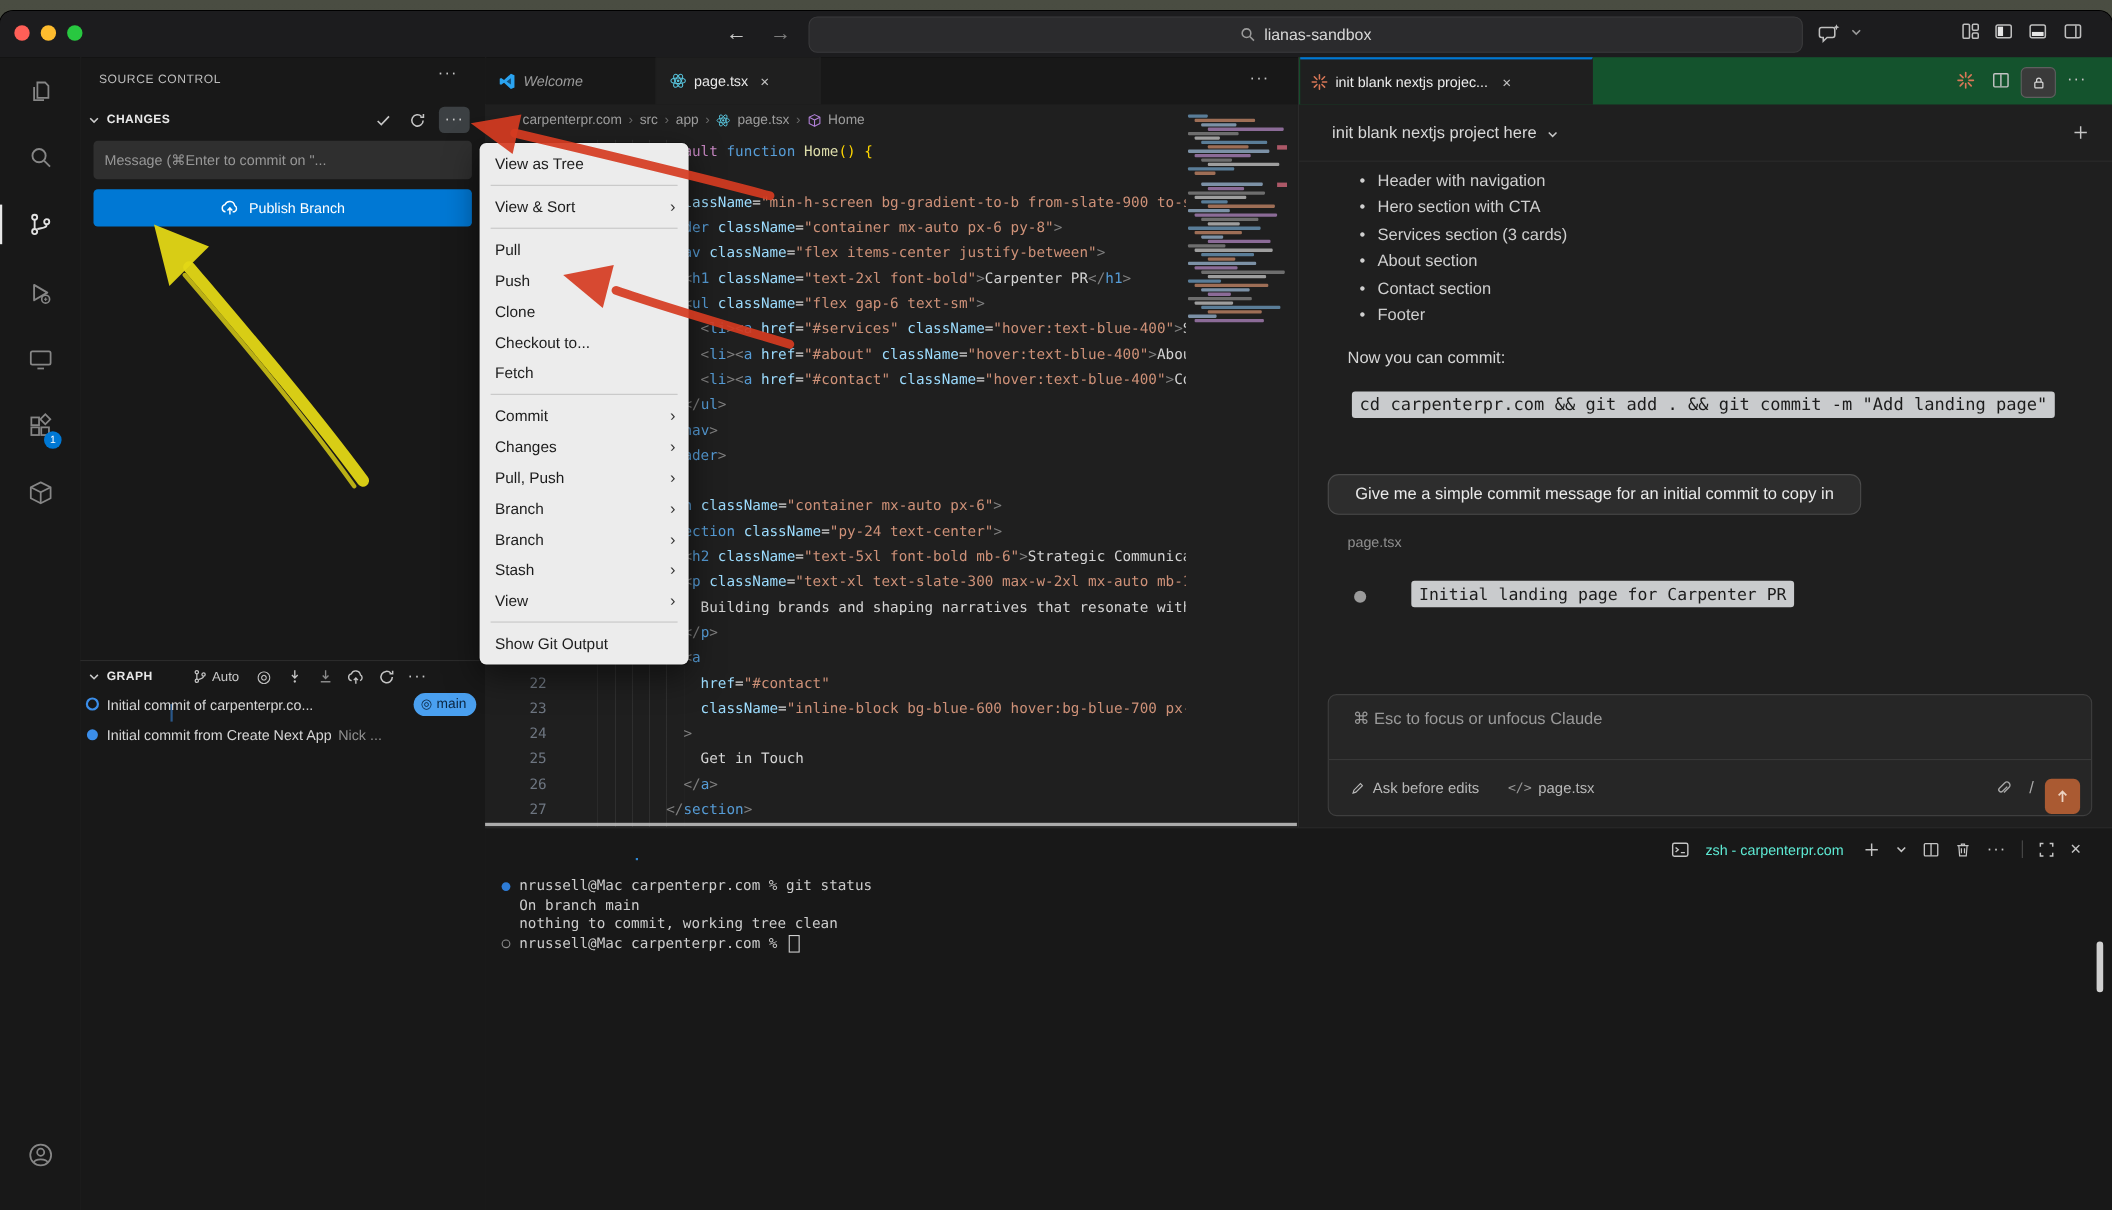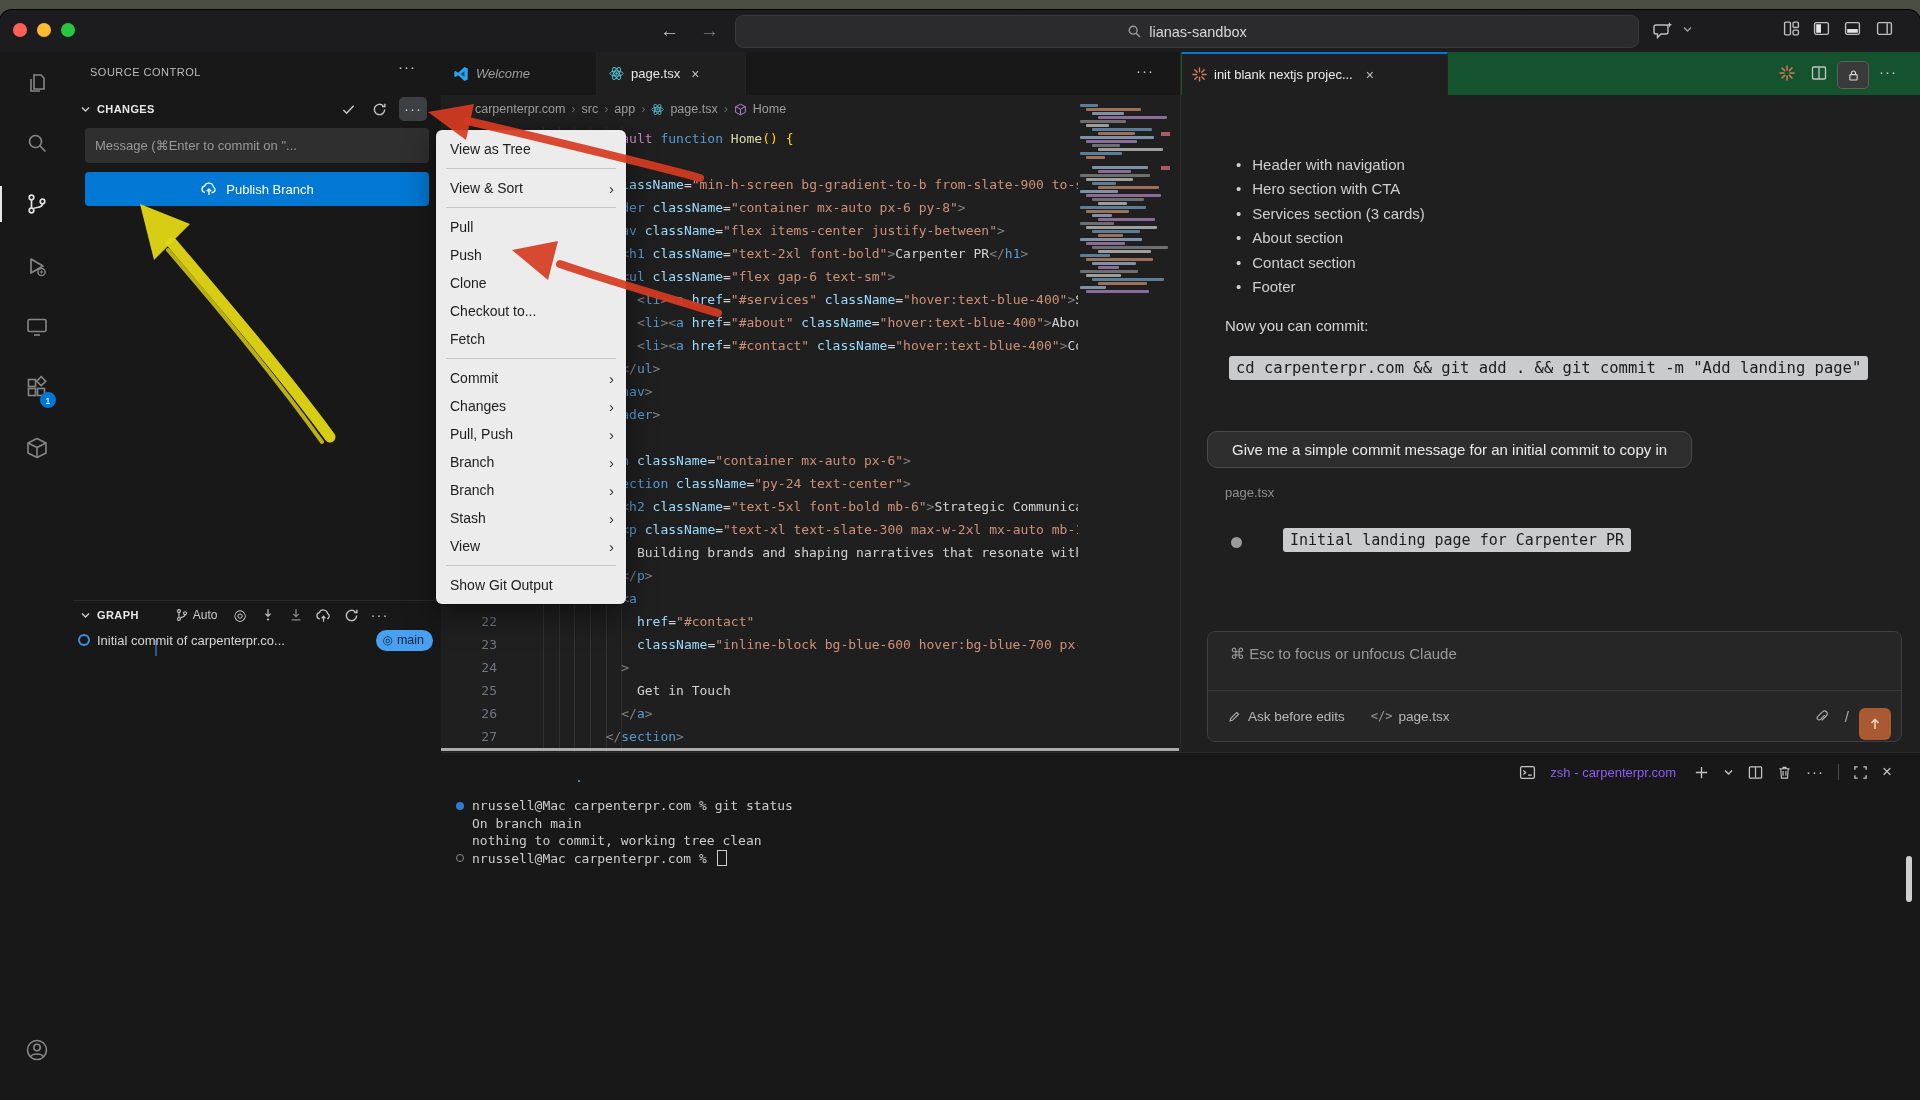--- a/index.html
+++ b/index.html
@@ -67,21 +67,21 @@
   .claudeInput::placeholder{color:#9a9a9a;}
   .ibdivider{position:absolute;left:0;top:58px;width:100%;height:1px;background:#383838;}
   .ibrow{position:absolute;left:0;top:59px;width:100%;height:50px;display:flex;align-items:center;color:#b8b8b8;font-size:13.5px;}
   .send{position:absolute;right:10px;top:17px;width:32px;height:32px;border-radius:6px;background:#aa5a32;border:none;display:flex;align-items:center;justify-content:center;cursor:pointer;}
   
   .panel{position:absolute;left:441px;top:742px;width:1479px;height:348px;background:#181818;border-top:1px solid #2b2b2b;}
   .ptabs{position:absolute;left:29px;top:0;height:38px;display:flex;gap:34px;align-items:center;}
   .ptab{font-size:11.5px;letter-spacing:.5px;color:#9a9a9a;padding:11px 1px 9px;cursor:pointer;}
   .ptab.active{color:#e7e7e7;border-bottom:2px solid #2e86d0;padding-bottom:7px;}
   .ptools{position:absolute;right:0;top:0;height:38px;display:flex;align-items:center;gap:14px;color:#c5c5c5;padding-right:28px;}
-  .termtitle{font-size:13px;color:#8b5cf6;margin-right:4px;text-align:right;}
+  .termtitle{font-size:13px;color:#5eead4;margin-right:4px;text-align:right;}
   .termlines{position:absolute;left:11px;top:44px;font-family:"DejaVu Sans Mono",monospace;font-size:13px;color:#ccc;}
   .tl2{height:17.5px;line-height:17.5px;display:flex;align-items:center;white-space:pre;}
   .tdot{width:20px;flex:0 0 20px;position:relative;height:17.5px;}
   .dec-filled .tdot::after{content:"";position:absolute;left:4px;top:4.7px;width:8px;height:8px;border-radius:50%;background:#2e7cd6;}
   .dec-outline .tdot::after{content:"";position:absolute;left:4px;top:4.7px;width:6px;height:6px;border-radius:50%;border:1.5px solid #8a8a8a;}
   .tcursor{display:none;}
   .has-cursor .tcursor{display:inline-block;width:8px;height:14px;border:1px solid #cfcfcf;margin-left:2px;}
   .pscroll{position:absolute;left:1465px;top:103px;width:6px;height:46px;border-radius:3px;background:#d0d0d0;}
   
   .menu{position:absolute;left:436px;top:120px;width:190px;background:#ececec;border-radius:6px;box-shadow:0 10px 30px rgba(0,0,0,.5),0 0 0 1px rgba(0,0,0,.2);padding:5px 0;z-index:50;}
@@ -310,20 +310,26 @@
     <div class="commitlist">
 
     <div class="commit dec-outline">
           <span class="cdot"></span>
           <span class="cmsg">Initial commit of carpenterpr.co...</span>
 
           <span class="badge">
               <span class="bico">◎</span>
               <span>main</span>
             </span>
+        </div>
+          <div class="commit dec-filled">
+          <span class="cdot"></span>
+          <span class="cmsg">Initial commit from Create Next App</span>
+          <span class="author">Nick ...</span>
+
         </div>
         </div>
   </div>
 
   <div class="tabstrip">
     <div class="tab" style="left:0;width:156px;color:#9d9d9d;font-style:italic;">
       <svg class="ic" width="16" height="16" viewBox="0 0 16 16">
             <path d="M11.5 1L5.2 6.8 2.6 4.9 1.3 5.5v5l1.3.6 2.6-1.9 6.3 5.8 3.2-1.4V2.4z" fill="#2aa3f0"></path>
             <path d="M11.5 5.1L7.5 8l4 2.9z" fill="#14517b"></path>
           </svg>
@@ -480,20 +486,31 @@
           </span>
       <span class="A" style="left:656px;top:9px;width:30px;height:26px;border-radius:5px;background:#3a3a3a;border:1px solid #5f5f5f;display:flex;align-items:center;justify-content:center;">
         <svg class="ic" width="13" height="13" viewBox="0 0 16 16">
               <rect x="3.5" y="7" width="9" height="6.5" rx="1" fill="none" stroke="#d7d7d7" stroke-width="1.4"></rect>
               <path d="M5.5 7V5a2.5 2.5 0 015 0v2" fill="none" stroke="#d7d7d7" stroke-width="1.4"></path>
             </svg>
       </span>
       <span class="A dots" style="left:698px;top:15px;">···</span>
     </div>
 
+    <div class="sesshead">
+      <span style="margin-left:30px;">init blank nextjs project here</span>
+      <svg class="ic" style="margin-left:9px;margin-top:3px;" width="11" height="11" viewBox="0 0 11 11">
+            <path d="M2 3.5l3.5 3.5L9 3.5" fill="none" stroke="#c5c5c5" stroke-width="1.4"></path>
+          </svg>
+      <span style="margin-left:auto;margin-right:22px;">
+            <svg class="ic" width="15" height="15" viewBox="0 0 16 16">
+              <path d="M8 2v12M2 8h12" stroke="#c5c5c5" stroke-width="1.4"></path>
+            </svg>
+          </span>
+    </div>
 
     <ul class="bullets">
 
     <li class="bl">
             <span class="bdot">•</span>
             <span>Header with navigation</span>
           </li>
           <li class="bl">
             <span class="bdot">•</span>
             <span>Hero section with CTA</span>

